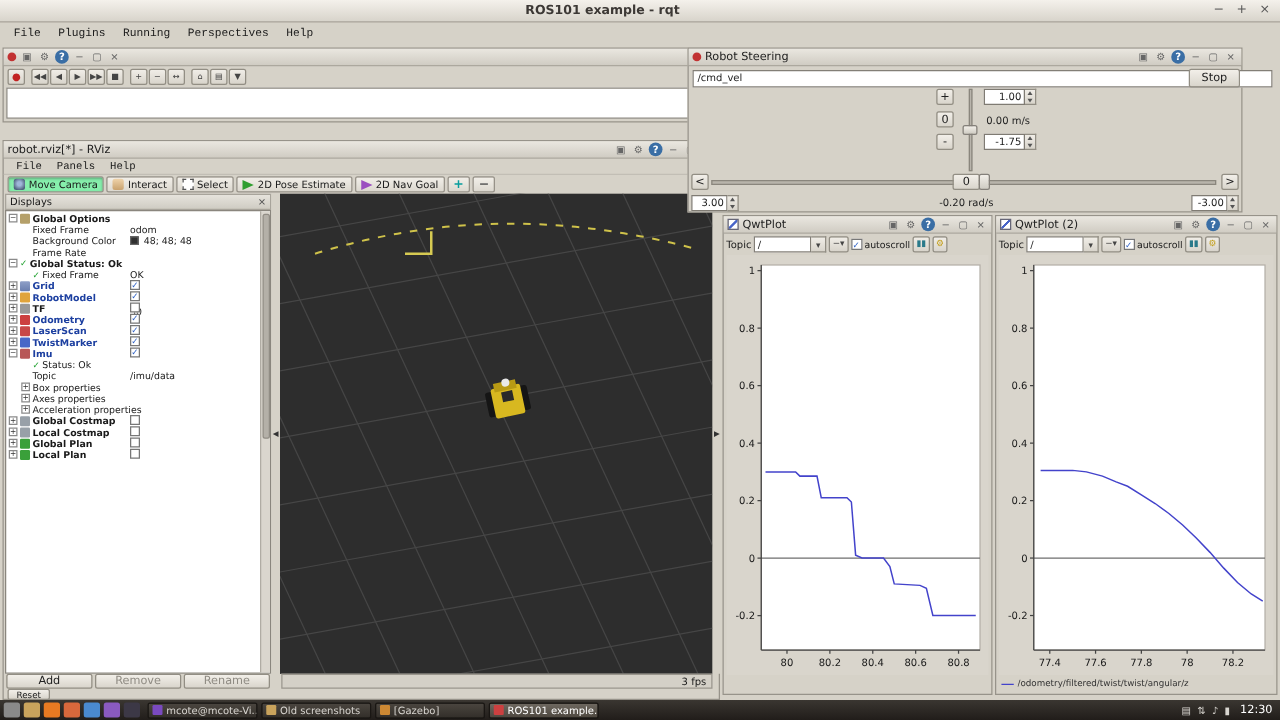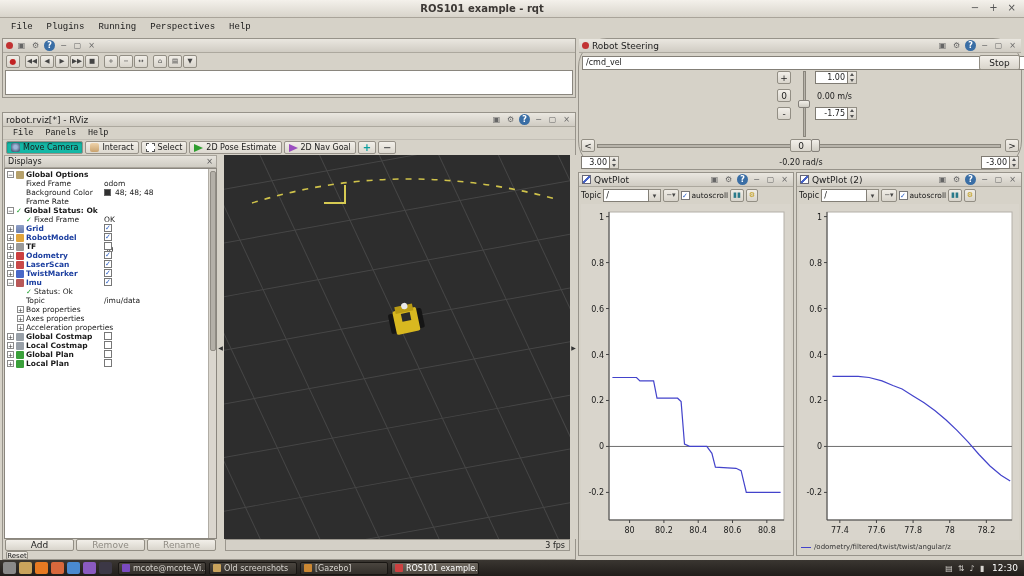--- a/index.html
+++ b/index.html
@@ -32,21 +32,21 @@
 #bag-tools{position:absolute;left:1px;top:15px;right:1px;height:15px;display:flex;align-items:center;gap:1px;padding:0 2px;}
 .bag-tool{width:14px;height:13px;background:linear-gradient(#f0ede7,#d8d4cb);border:1px solid #928e84;border-radius:2px;font-size:6.5px;line-height:11px;text-align:center;color:#444;overflow:hidden;}
 .bag-tool.rec{color:#c22222;font-size:8px;}
 .bag-list{position:absolute;left:2px;top:31px;right:2px;bottom:2px;background:#fff;border:1px solid #8a867e;}
 
 
 .rviz-menubar{position:absolute;left:0;top:14px;right:0;height:13px;display:flex;align-items:center;padding-left:4px;border-bottom:1px solid #c2beb5;}
 .rviz-menubar .menu-item{padding:1px 6px;font-size:8.5px;}
 .rviz-toolbar{position:absolute;left:0;top:27px;right:0;height:15px;display:flex;align-items:center;gap:2px;padding-left:3px;}
 .rtb{display:inline-flex;align-items:center;gap:3px;height:13px;padding:0 4px;background:linear-gradient(#f2efe9,#dcd8cf);border:1px solid #979289;border-radius:2px;font-size:8px;white-space:nowrap;}
-.rtb.active{background:#14b8a6;box-shadow:inset 0 1px 2px rgba(0,0,0,.3);}
+.rtb.active{background:#86efac;box-shadow:inset 0 1px 2px rgba(0,0,0,.3);}
 .ti{width:9px;height:9px;display:inline-block;flex:none;}
 .ti-move-camera{background:radial-gradient(circle at 50% 45%,#9fb6d8 25%,#50627e 75%);border-radius:2px;}
 .ti-interact{background:linear-gradient(#efd3aa,#c9a26e);border-radius:2px;}
 .ti-select{background:#fff;border:1px dashed #555;}
 .ti-pose{width:0;height:0;border-left:9px solid #2f9e2f;border-top:4px solid transparent;border-bottom:4px solid transparent;background:none;}
 .ti-goal{width:0;height:0;border-left:9px solid #9b4fc0;border-top:4px solid transparent;border-bottom:4px solid transparent;background:none;}
 .ti-plus{color:#0a9e9e;font-weight:bold;font-size:10px;line-height:11px;width:auto;}
 .ti-minus{color:#555;font-weight:bold;font-size:10px;line-height:11px;width:auto;}
 .rviz-body{position:absolute;left:1px;top:42px;width:572px;height:384px;}
 .dpanel{position:absolute;left:0;top:0;width:213px;height:384px;}
@@ -73,21 +73,21 @@
 .ten{color:#1c3fa0;}
 .tcheck{position:absolute;left:99px;top:0;width:8px;height:8px;border:1px solid #777;background:#fff;font-size:7px;line-height:7px;text-align:center;color:#2f62c6;font-weight:bold;}
 .tvalue{position:absolute;left:99px;top:0;}
 .tswatch{position:absolute;left:99px;top:1px;width:7px;height:7px;border:1px solid #666;}
 .tscroll{position:absolute;right:1px;top:14px;width:8px;height:369px;background:#dad6ce;border-left:1px solid #b0aca4;}
 .tthumb{position:absolute;left:1px;top:2px;width:6px;height:180px;background:#b4b0a8;border:1px solid #918d85;border-radius:2px;}
 .vsplit{position:absolute;top:0;height:384px;width:7px;background:#d6d2c8;display:flex;align-items:center;justify-content:center;font-size:6px;color:#333;}
 #viewport-wrap{position:absolute;left:220px;top:0;width:346px;height:384px;background:#2d2d2d;}
 .dbtn{position:absolute;height:12px;line-height:11px;}
 .fps-strip{position:absolute;left:222px;top:426px;width:345px;height:12px;background:#d4d0c7;border:1px solid #9a968d;text-align:right;padding:1px 4px;font-size:8px;}
-.reset-btn{position:absolute;left:3px;top:438px;width:22px;height:9px;font-size:7px;line-height:8px;}
+.reset-btn{position:absolute;left:3px;top:438px;width:34px;height:9px;font-size:7px;line-height:8px;}
 
 
 .sq{position:absolute;width:14px;height:13px;line-height:12px;}
 .spin{position:absolute;display:flex;height:13px;}
 .spin .val{flex:1;background:#fff;border:1px solid #7f7b73;padding:0 2px;text-align:right;font-size:8px;line-height:11px;}
 .spin .arrs{width:9px;display:flex;flex-direction:column;border:1px solid #928e84;border-left:none;background:linear-gradient(#f0ede7,#d8d4cb);}
 .spin .arrs i{flex:1;display:flex;align-items:center;justify-content:center;}
 .sa-up{width:0;height:0;border-left:2.5px solid transparent;border-right:2.5px solid transparent;border-bottom:3px solid #555;}
 .sa-dn{width:0;height:0;border-left:2.5px solid transparent;border-right:2.5px solid transparent;border-top:3px solid #555;}
 .vslider{position:absolute;left:219px;top:32px;width:12px;height:66px;}
@@ -328,21 +328,21 @@
       </div>
     </div>
 
     <div class="btn dbtn" style="left:2px;top:426px;width:69px;">Add</div>
     <div class="btn dbtn disabled" style="left:73px;top:426px;width:69px;">Remove</div>
     <div class="btn dbtn disabled" style="left:144px;top:426px;width:69px;">Rename</div>
     <div class="fps-strip">3 fps</div>
     <div class="btn reset-btn">Reset</div>
   </div>
 
-  <div class="panel" id="steering-panel" style="left:578px;top:38px;width:444px;height:132px;border-radius:29px;">
+  <div class="panel" id="steering-panel" style="left:550px;top:38px;width:444px;height:132px;">
     <div class="phead">
       <span class="pdot"></span>
       <span class="ptitle">Robot Steering</span>
       <span class="ph-btn">▣</span>
       <span class="ph-btn">⚙</span>
       <span class="ph-btn ph-help">?</span>
       <span class="ph-btn">−</span>
       <span class="ph-btn">▢</span>
       <span class="ph-btn">×</span>
     </div>

